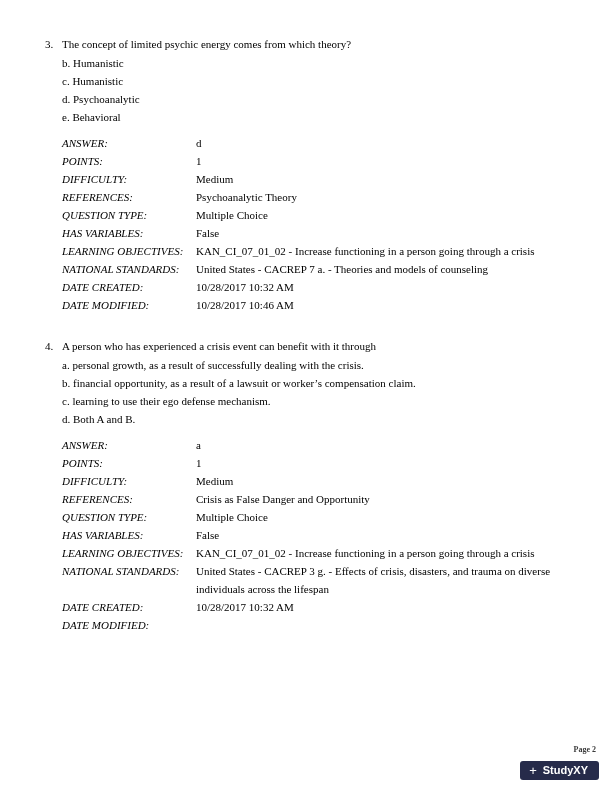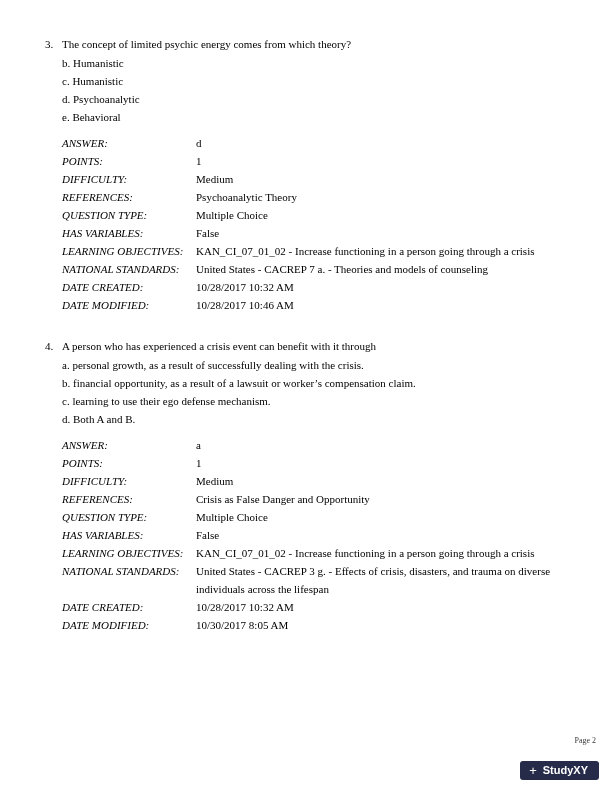--- a/index.html
+++ b/index.html
@@ -21,21 +21,21 @@
   .choice { line-height: 18px; }
 
   .meta {
     margin-left: 17px; margin-top: 8px;
     display: grid; grid-template-columns: 134px 1fr; row-gap: 0;
   }
   .meta-label { font-style: italic; line-height: 18px; }
   .meta-value { line-height: 18px; }
 
   .footer { position: absolute; right: 13px; bottom: 12px; text-align: right; }
-  .page-label { font-size: 8px; color: #3a3a3a; margin-bottom: 16px; margin-right: 3px; }
+  .page-label { font-size: 8px; color: #3a3a3a; margin-bottom: 7px; margin-right: 3px; font-weight: bold; }
   .brand-badge {
     display: inline-flex; align-items: center; gap: 6px;
     background: #262b4a; color: #ffffff; border-radius: 3px;
     padding: 3px 11px 4px 9px;
     font-family: "Liberation Sans", sans-serif;
     font-size: 11px; font-weight: bold; cursor: pointer;
   }
   .brand-plus { font-weight: normal; font-size: 13px; line-height: 11px; }
 </style>
 </head>
@@ -102,21 +102,20 @@
       <span class="meta-value">Multiple Choice</span>
       <span class="meta-label">HAS VARIABLES:</span>
       <span class="meta-value">False</span>
       <span class="meta-label">LEARNING OBJECTIVES:</span>
       <span class="meta-value">KAN_CI_07_01_02 - Increase functioning in a person going through a crisis</span>
       <span class="meta-label">NATIONAL STANDARDS:</span>
       <span class="meta-value">United States - CACREP 3 g. - Effects of crisis, disasters, and trauma on diverse individuals across the lifespan</span>
       <span class="meta-label">DATE CREATED:</span>
       <span class="meta-value">10/28/2017 10:32 AM</span>
       <span class="meta-label">DATE MODIFIED:</span>
-      <span class="meta-value">10/30/2017 8:05 AM</span>
     </div>
   </section>
 
 </div>
 
 <div class="footer">
   <div class="page-label">Page 2</div>
   <div class="brand-badge">
     <span class="brand-plus">+</span>
     <span class="brand-name">StudyXY</span>

